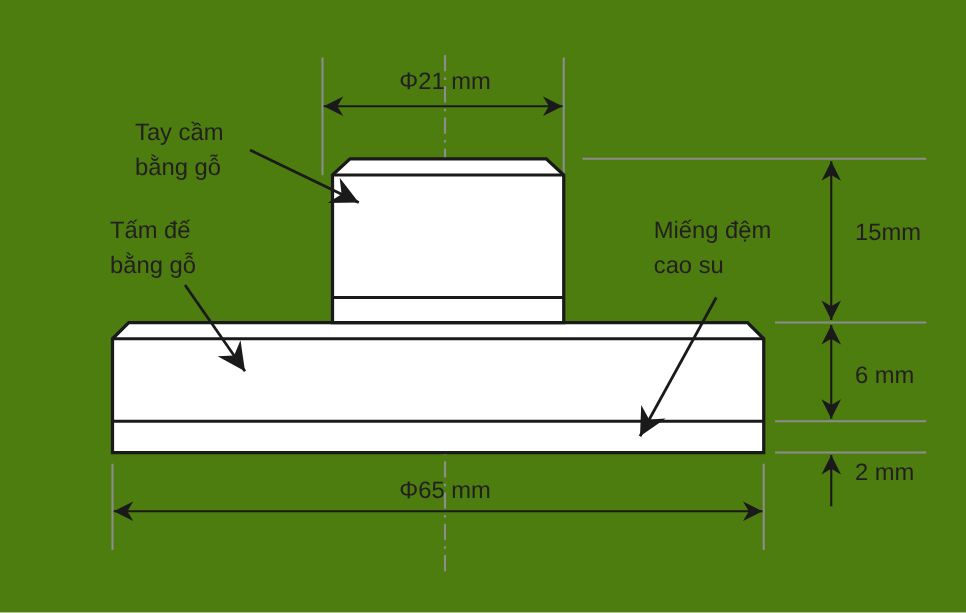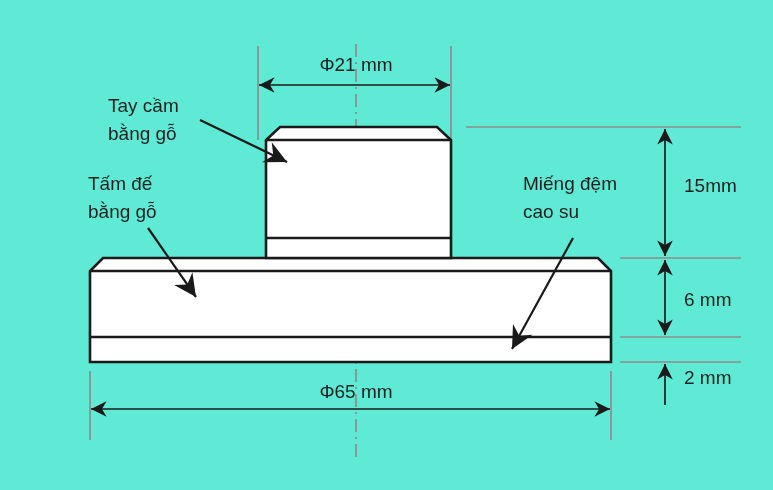--- a/index.html
+++ b/index.html
@@ -7,21 +7,21 @@
     padding: 0;
     background: #ffffff;
   }
   body {
     font-family: "Liberation Sans", sans-serif;
   }
   #drawing-root {
     position: relative;
     width: 773px;
     height: 490px;
-    background: #5eead4;
+    background: #4d7c0f;
     overflow: hidden;
   }
   #drawing-svg {
     position: absolute;
     left: 0;
     top: 0;
     width: 773px;
     height: 490px;
     display: block;
   }

